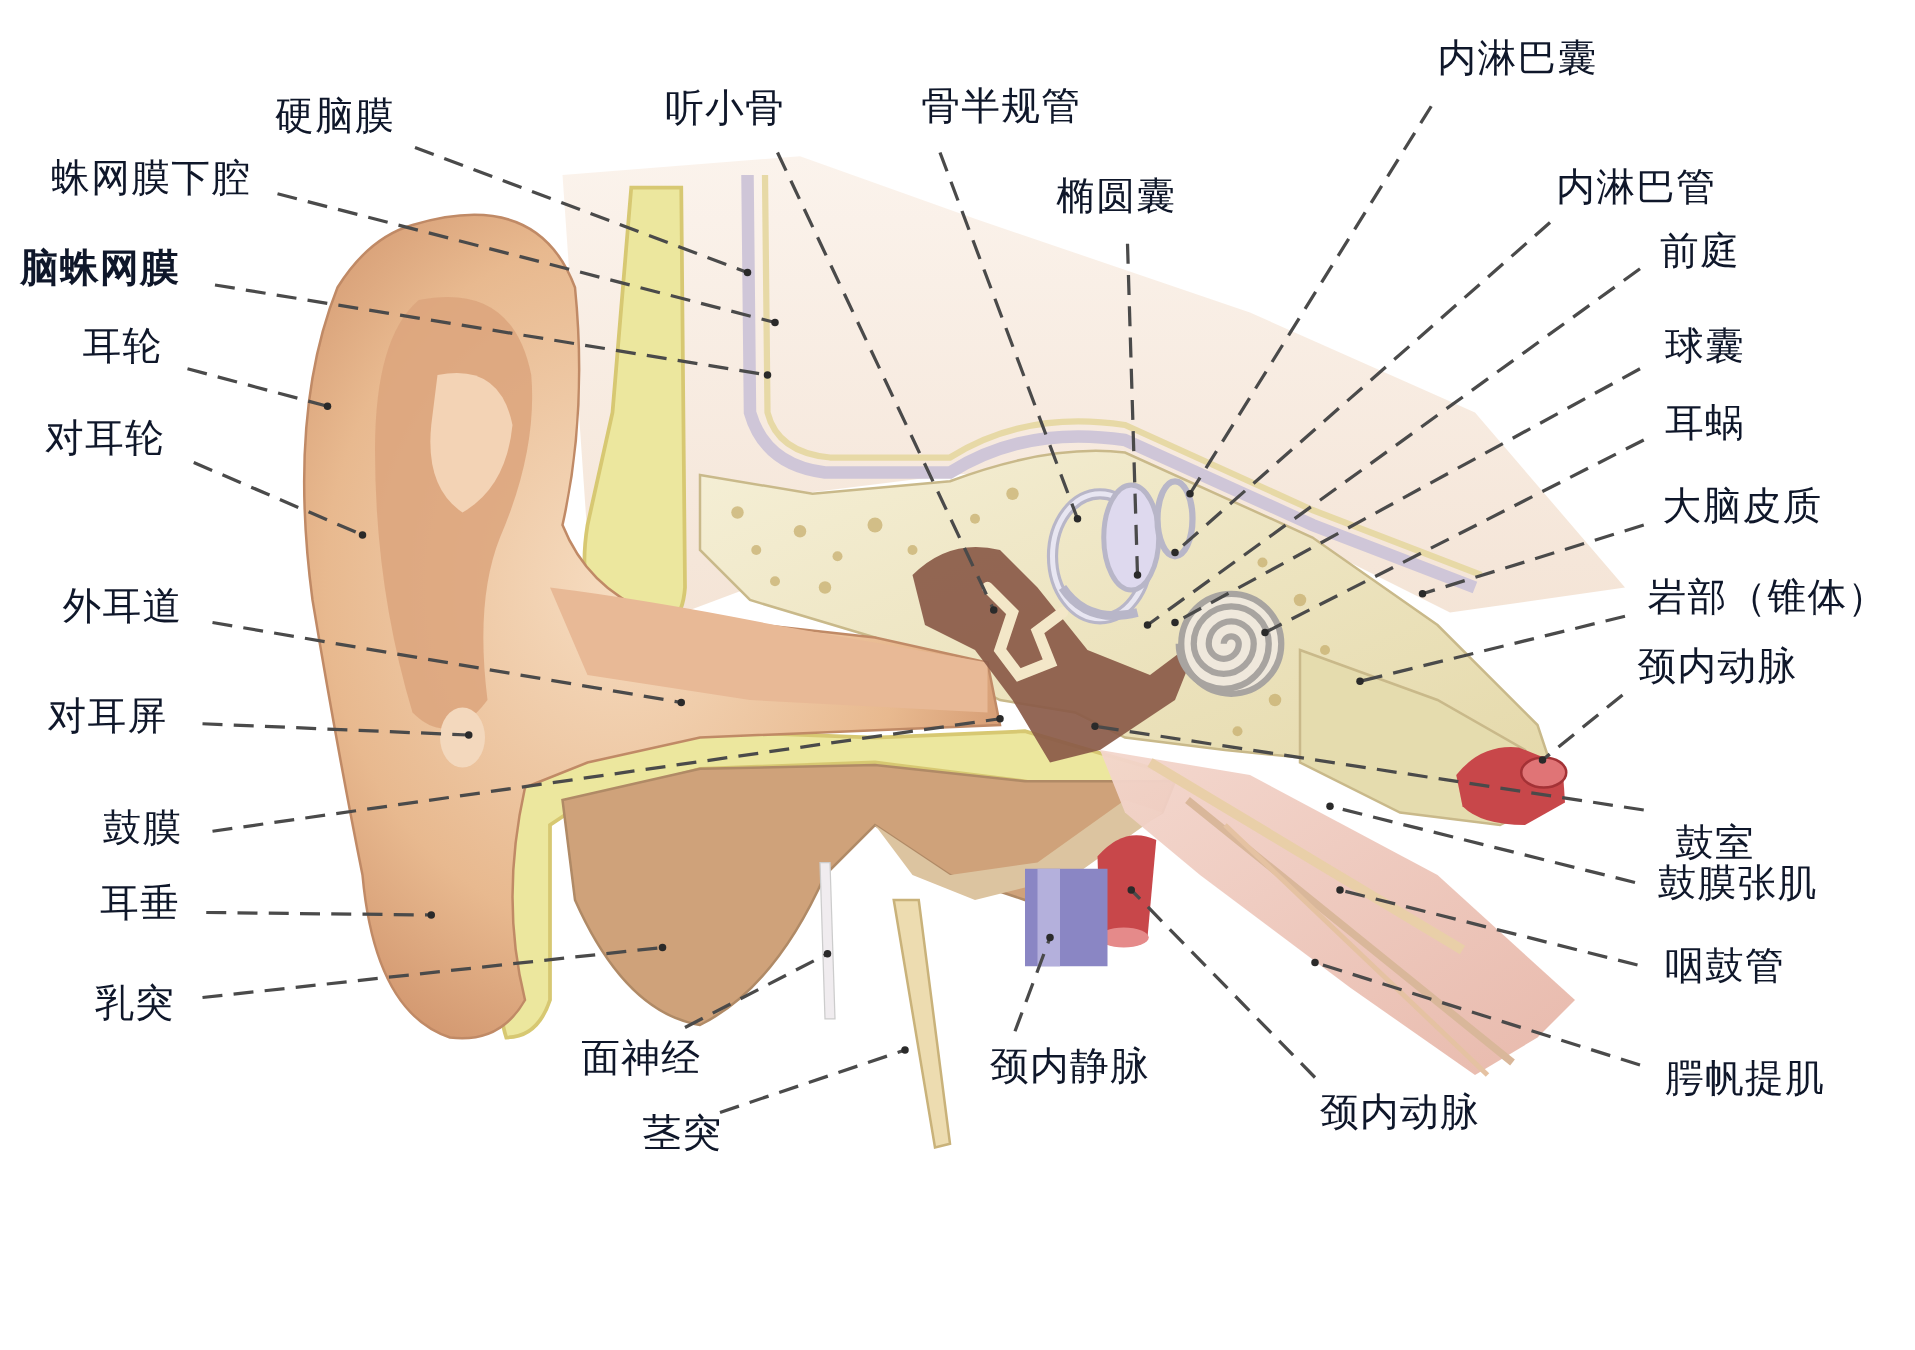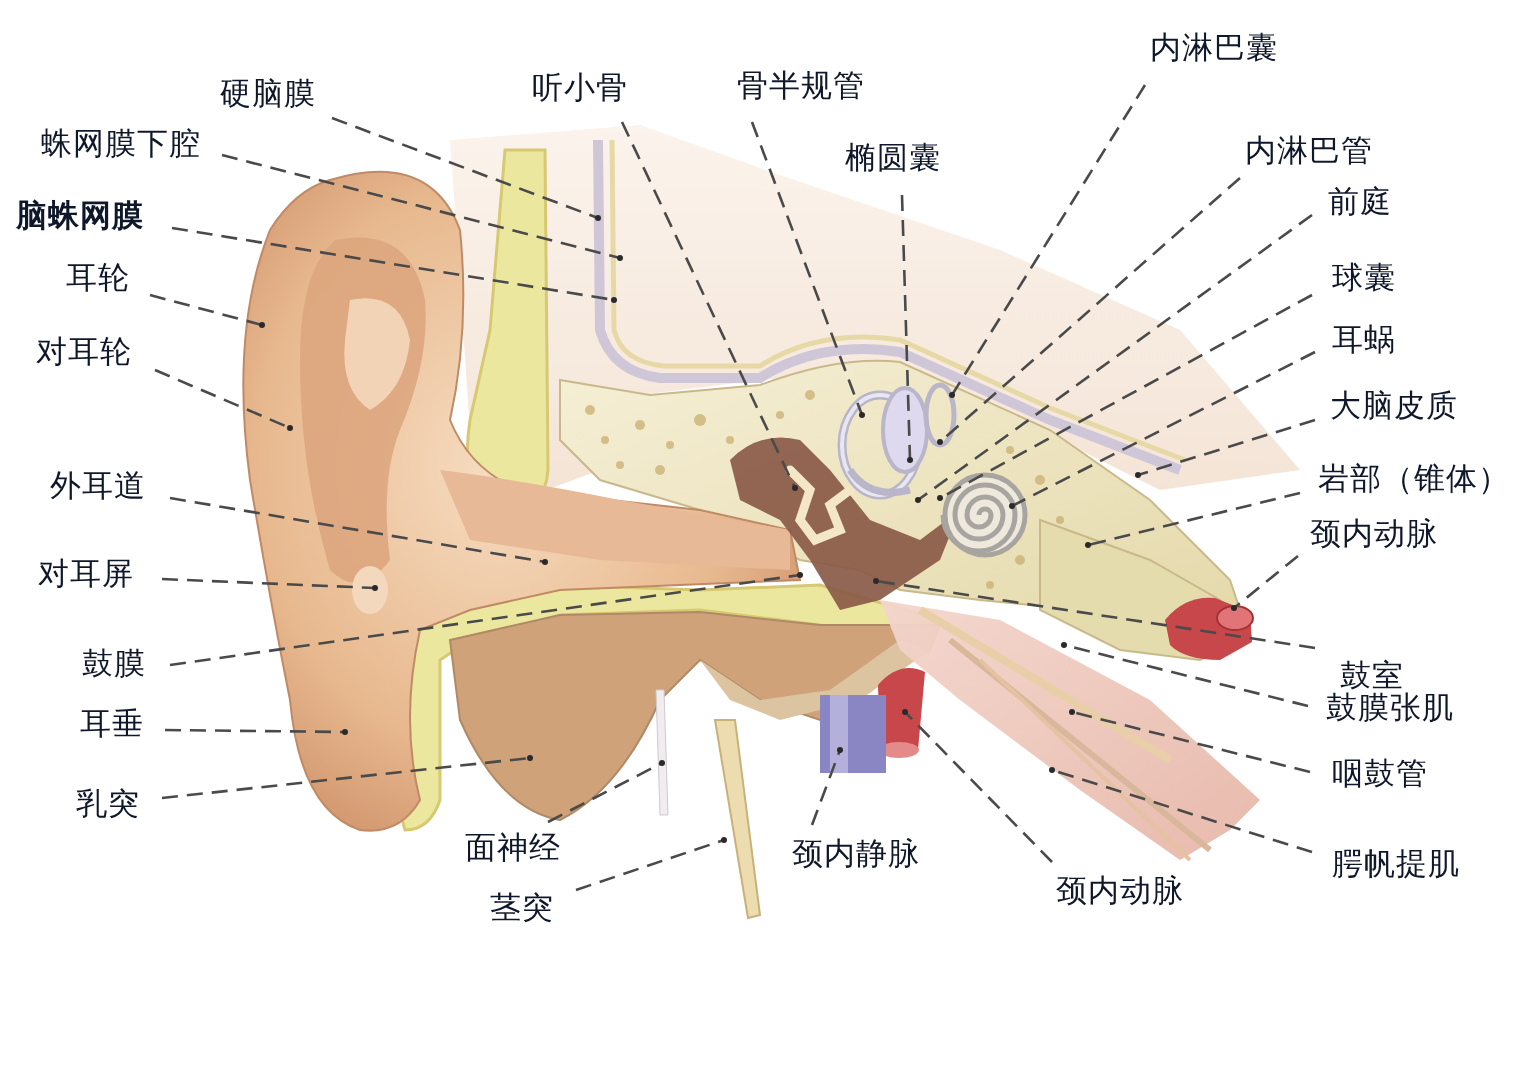--- a/index.html
+++ b/index.html
@@ -216,17 +216,17 @@
       <div class="label" style="left: 1332px; top: 262px;">球囊</div>
       <div class="label" style="left: 1332px; top: 324px;">耳蜗</div>
       <div class="label" style="left: 1330px; top: 390px;">大脑皮质</div>
       <div class="label" style="left: 1318px; top: 463px; text-align: center;">岩部（锥体）</div>
       <div class="label" style="left: 1310px; top: 518px;">颈内动脉</div>
       <div class="label" style="left: 1340px; top: 660px;">鼓室</div>
       <div class="label" style="left: 1326px; top: 692px;">鼓膜张肌</div>
       <div class="label" style="left: 1332px; top: 758px;">咽鼓管</div>
       <div class="label" style="left: 1332px; top: 848px;">腭帆提肌</div>
       <div class="label" style="left: 428px; top: 832px; margin-left: 37px;">面神经</div>
-      <div class="label" style="left: 490px; top: 892px;">茎突</div>
+      <div class="label" style="left: 514px; top: 892px;">茎突</div>
       <div class="label" style="left: 792px; top: 838px;">颈内静脉</div>
       <div class="label" style="left: 1056px; top: 875px;">颈内动脉</div>
     </div>
 </div>
 
 </body></html>

